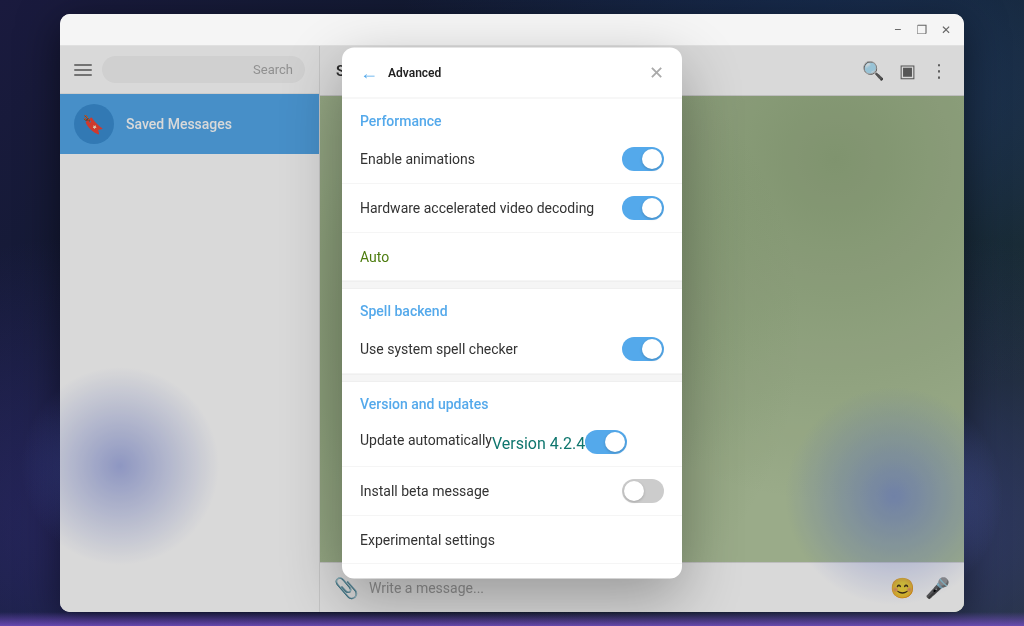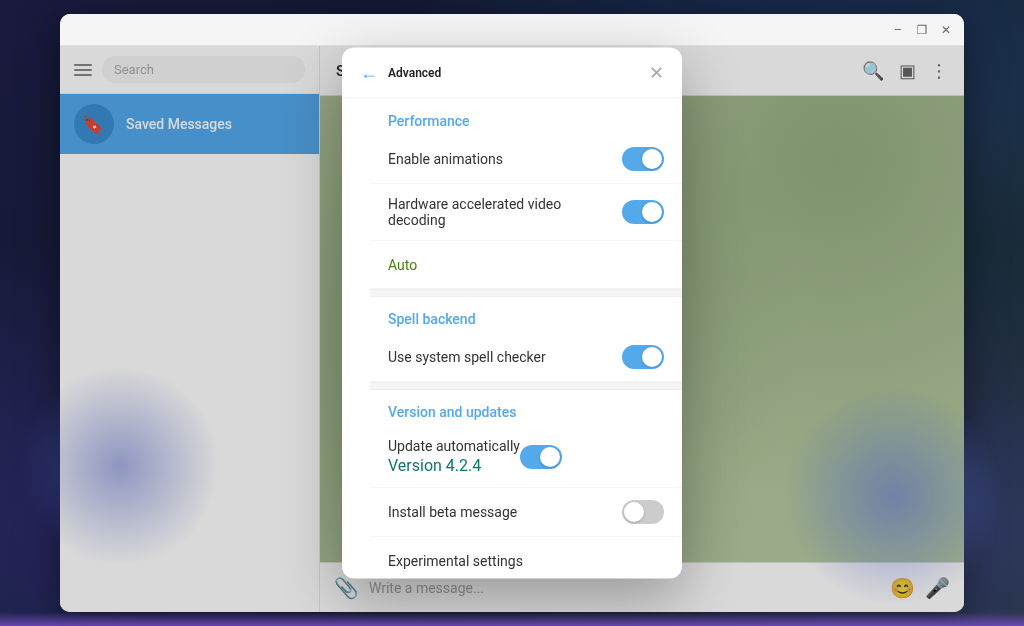--- a/index.html
+++ b/index.html
@@ -58,20 +58,21 @@
       bottom: 0;
       background: #ffffff;
       border-right: 1px solid #e8e8e8;
     }
     .sidebar-header {
       padding: 10px 14px;
       display: flex;
       align-items: center;
       gap: 10px;
       border-bottom: 1px solid #f0f0f0;
+      text-align: right;
     }
     .menu-icon {
       display: flex;
       flex-direction: column;
       gap: 3px;
       cursor: pointer;
     }
     .menu-icon span {
       display: block;
       width: 18px;
@@ -235,21 +236,20 @@
       background: none;
       border: none;
       line-height: 1;
     }
 
     
     .modal-body {
       padding: 0;
       max-height: 480px;
       overflow-y: auto;
-      margin-left: 28px;
     }
 
     
     .section-heading {
       padding: 14px 18px 6px 18px;
       font-size: 14px;
       font-weight: 500;
       color: #54a9eb;
     }
 
@@ -270,21 +270,21 @@
       color: #333;
       flex: 1;
     }
     .setting-sublabel {
       font-size: 16px;
       color: #0f766e;
       margin-top: 2px;
     }
     .setting-label-group {
       display: flex;
-      flex-direction: column;
+      flex-direction: row;
     }
 
     
     .toggle {
       width: 42px;
       height: 24px;
       border-radius: 12px;
       position: relative;
       cursor: pointer;
       flex-shrink: 0;

